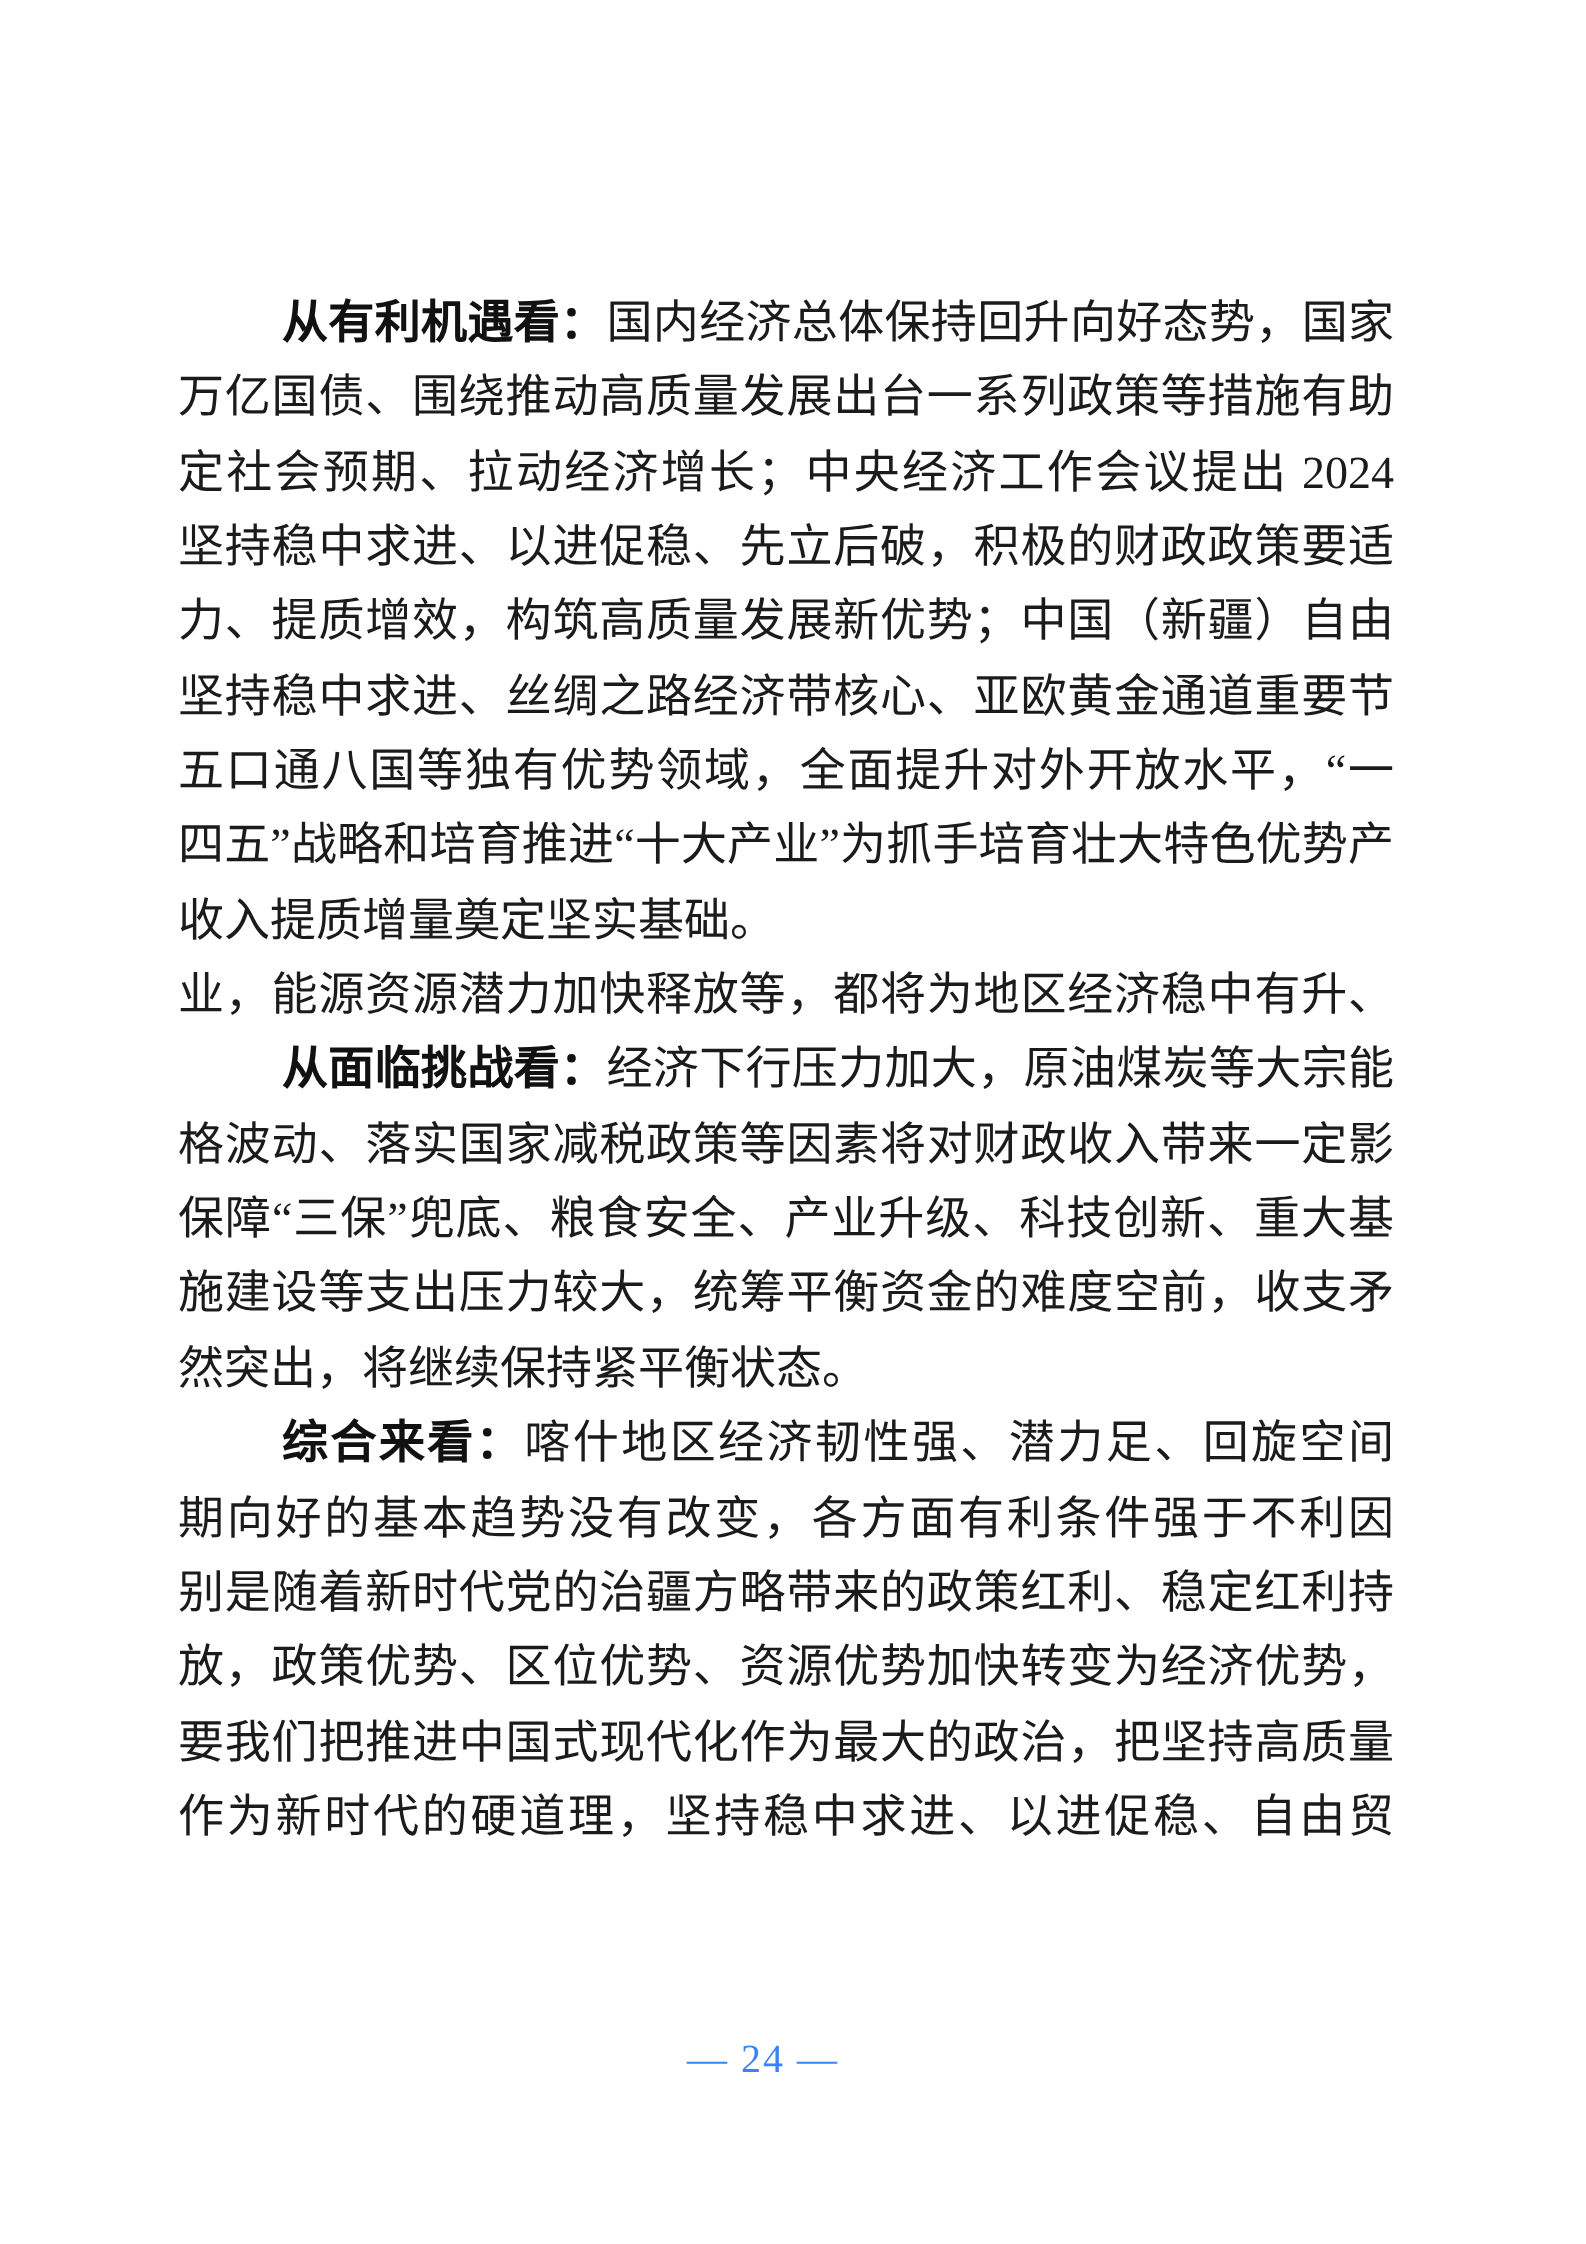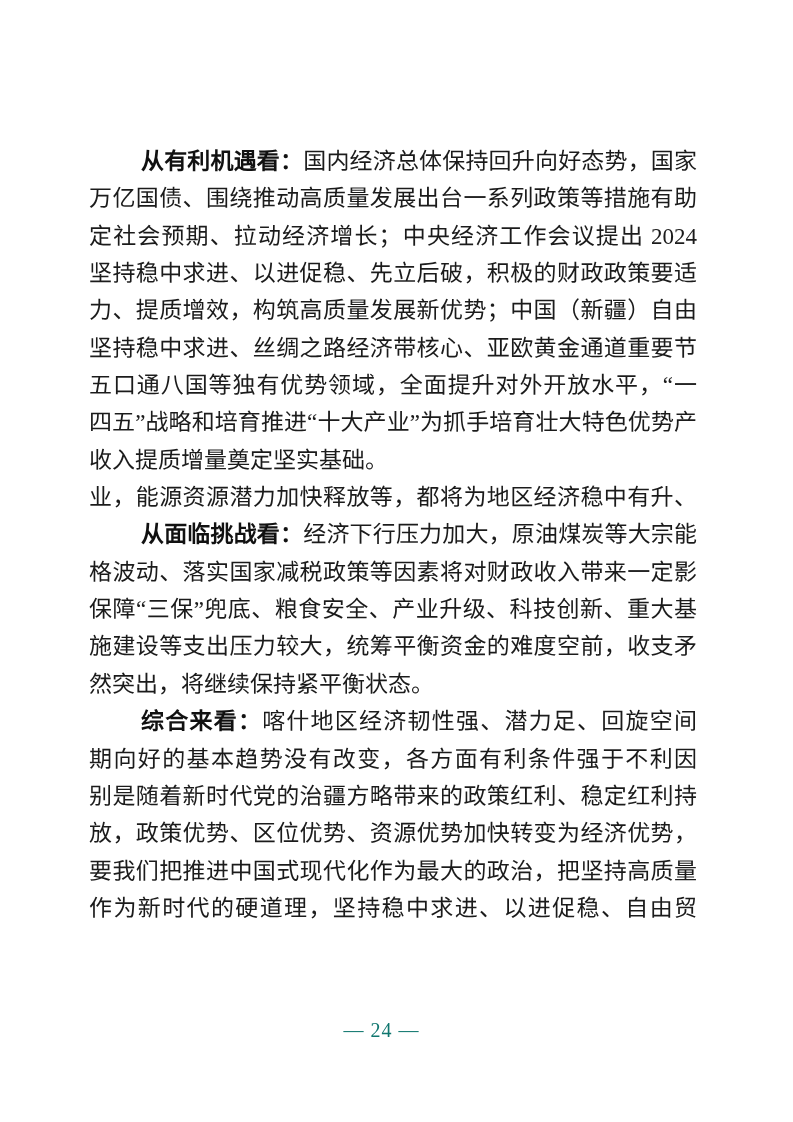--- a/index.html
+++ b/index.html
@@ -49,21 +49,21 @@
     color: #111111;
   }
   .footer {
     position: absolute;
     left: 0;
     top: 1015px;
     width: 763px;
     text-align: center;
     font-size: 20px;
     line-height: 30px;
-    color: #0f766e;
+    color: #3b82f6;
     letter-spacing: 1px;
   }
 </style>
 </head>
 <body>
 
 <div class="page">
 
   <main class="content">
 

